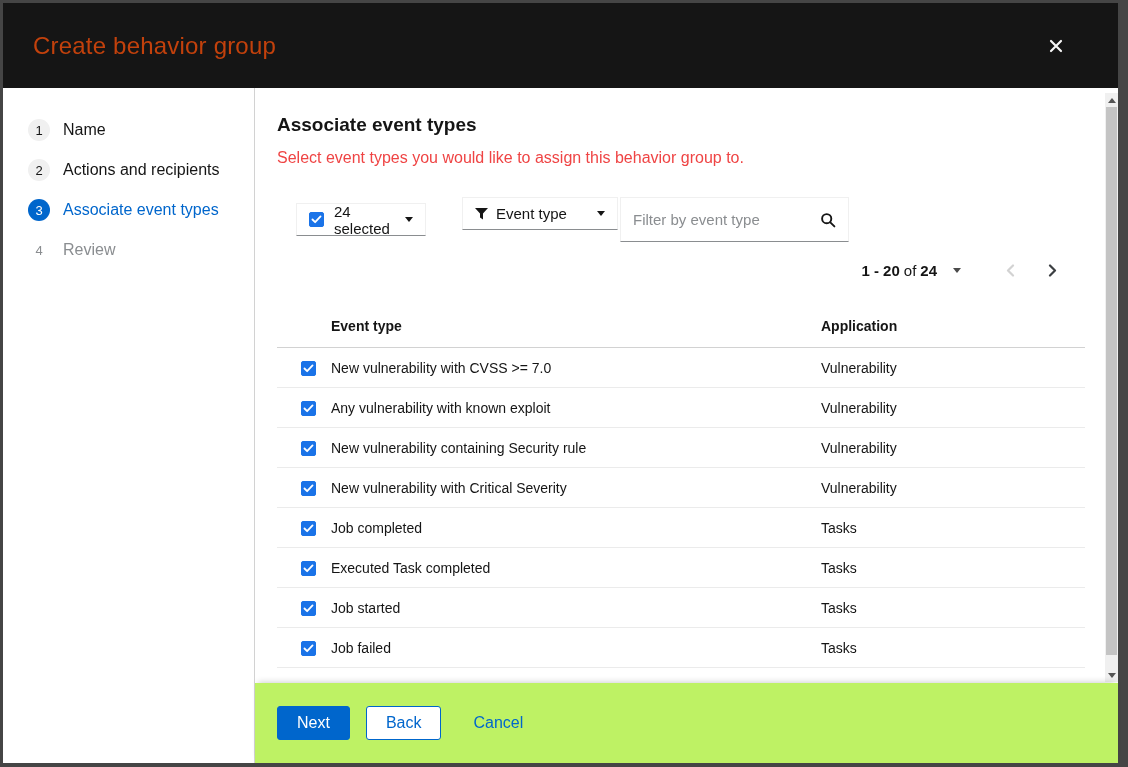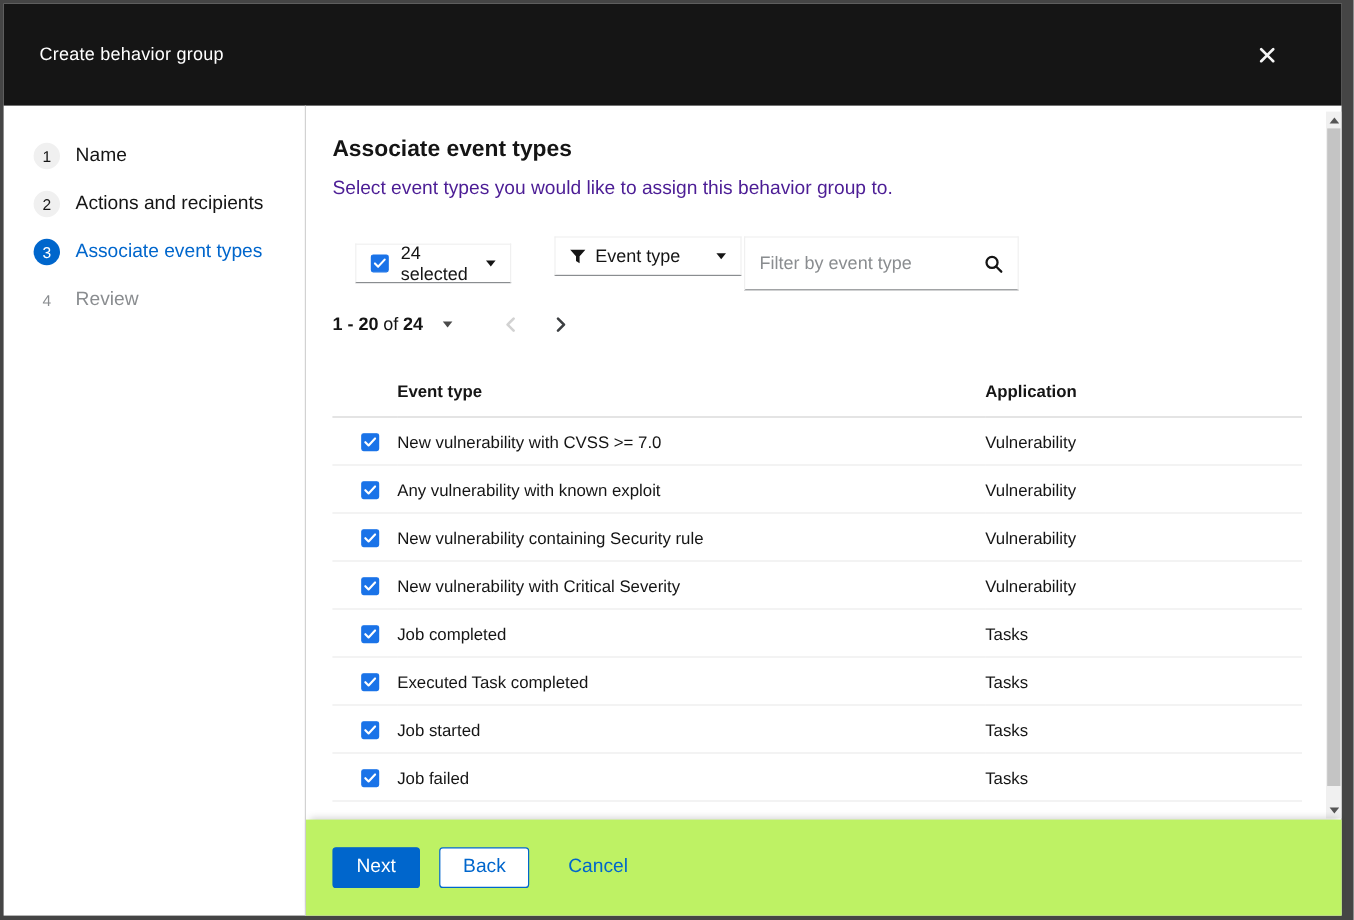--- a/index.html
+++ b/index.html
@@ -12,21 +12,21 @@
   }
   .modal {
     position:absolute; left:3px; top:3px; width:1115px; height:760px;
     background:#fff; display:flex; flex-direction:column;
   }
   
   .modal-header {
     flex:0 0 85px; background:#151515; display:flex; align-items:center;
     padding:0 30px;
   }
-  .modal-title { color:#ffffff; font-size:15px; font-weight:500; letter-spacing:.2px; }
+  .modal-title { color:#c2410c; font-size:24px; font-weight:500; letter-spacing:.2px; }
   .close-btn {
     margin-left:auto; background:none; border:none; cursor:pointer;
     padding:6px; display:flex; align-items:center; justify-content:center; margin-right:18px;
   }
   
   .modal-body { flex:1; display:flex; min-height:0; }
   .wizard-nav { flex:0 0 252px; border-right:1px solid #d2d2d2; padding-top:22px; }
   .step-list { list-style:none; margin:0; padding:0; }
   .step { display:flex; align-items:center; gap:13px; padding:9px 0 9px 25px; font-size:16px; cursor:pointer; }
   .step-num {
@@ -39,21 +39,21 @@
   .step.current .step-label { color:#0066cc; }
   .step.future .step-num { background:transparent; color:#8a8d90; }
   .step.future .step-label { color:#8a8d90; }
 
   .main { flex:1; display:flex; flex-direction:column; min-width:0; }
   .scroll-area {
     flex:0 0 595px; height:595px; position:relative; overflow:hidden;
     padding:26px 33px 0 22px;
   }
   .content-heading { margin:0; font-size:19px; font-weight:700; color:#151515; }
-  .content-desc { margin:13px 0 0 0; font-size:16px; color:#4c1d95; }
+  .content-desc { margin:13px 0 0 0; font-size:16px; color:#ef4444; }
 
   
   .toolbar { margin:30px 0 0 19px; display:flex; align-items:center; }
   .dropdown {
     height:33px; background:#fff; border:1px solid #f0f0f0; border-bottom-color:#8a8d90;
     display:inline-flex; align-items:center; padding:0 12px; gap:10px;
     font-size:15px; color:#151515; cursor:pointer;justify-content:flex-end;
   }
   .bulk-select { width:130px; }
   .filter-group { display:flex; margin-left:36px; }
@@ -71,21 +71,21 @@
     width:229px; height:45px; border:1px solid #f0f0f0; border-bottom-color:#8a8d90;
     display:flex; align-items:center; padding:0 12px; margin-left:2px; background:#fff;
   }
   .search-box input {
     border:none; outline:none; flex:1; min-width:0; font-size:15px; color:#151515;
     font-family:inherit; background:transparent; padding:0;
   }
   .search-box input::placeholder { color:#8a8d90; }
 
   
-  .pagination-row { display:flex; align-items:center; margin-top:12px; padding-right:12px; height:33px; }
+  .pagination-row { display:flex; justify-content:flex-end; align-items:center; margin-top:12px; padding-right:12px; height:33px; }
   .page-summary { display:flex; align-items:center; gap:4px; font-size:15px; color:#151515; cursor:pointer; }
   .page-summary .strong { font-weight:700; }
   .page-summary .caret { margin-left:12px; }
   .page-nav { display:flex; margin-left:28px; }
   .page-btn { width:42px; height:30px; background:none; border:none; display:flex; align-items:center; justify-content:center; cursor:pointer; padding:0; }
   .page-btn.disabled { cursor:default; }
 
   
   .event-table { width:100%; border-collapse:collapse; margin-top:22px; font-size:14px; color:#151515; table-layout:fixed; }
   .event-table th {

